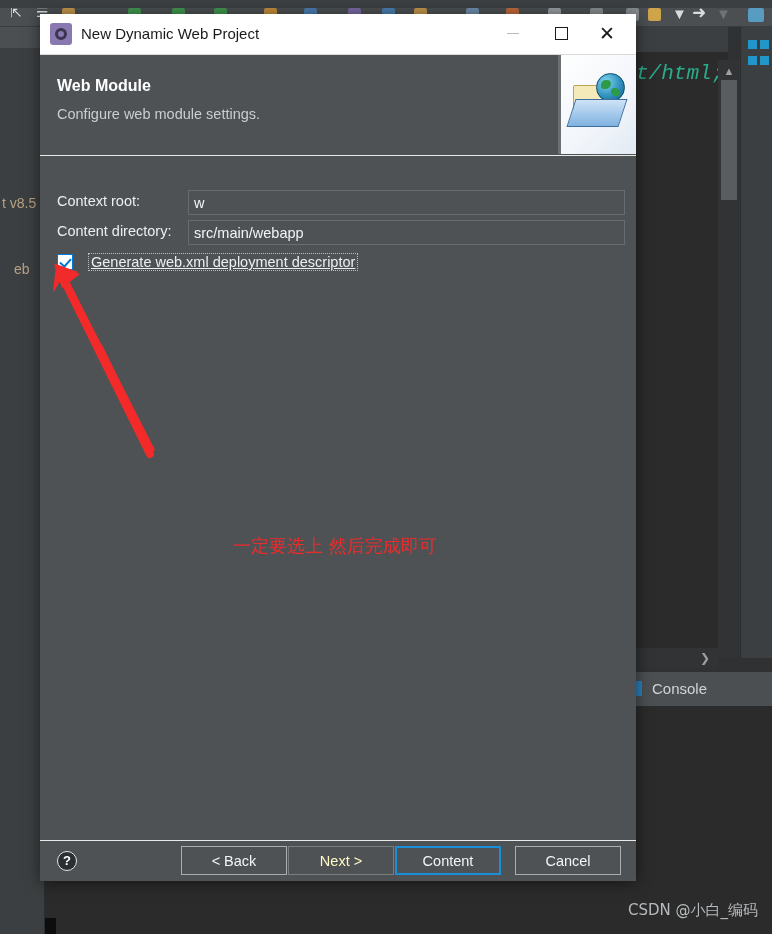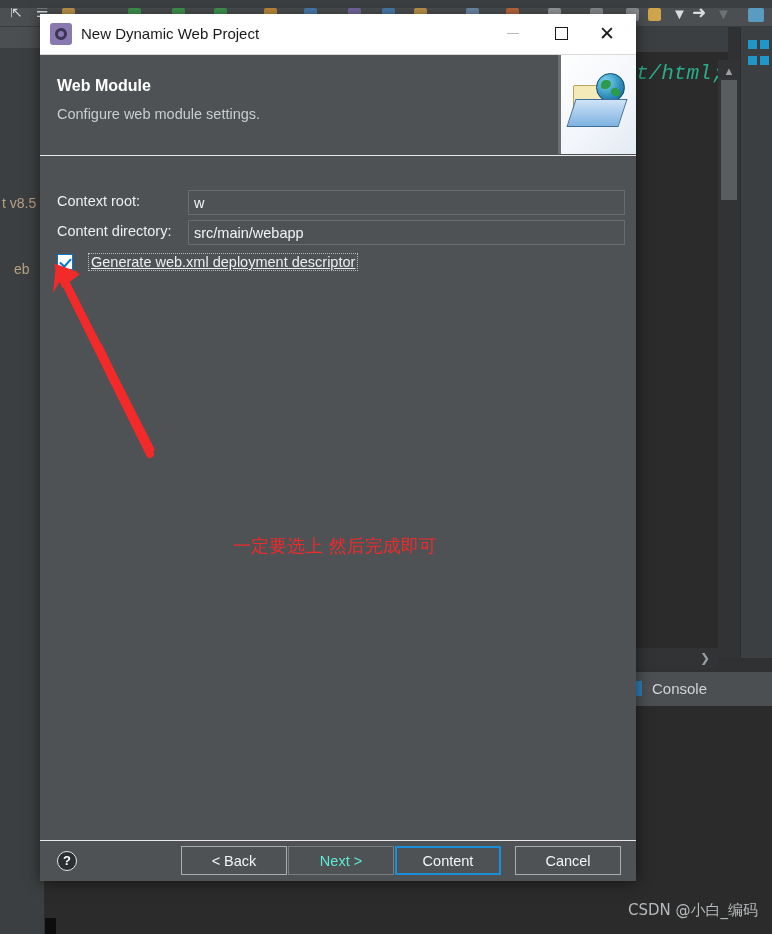--- a/index.html
+++ b/index.html
@@ -414,21 +414,21 @@
     width: 106px; height: 29px;
     background: #4e5254;
     border: 1px solid #a9aeb0;
     box-sizing: border-box;
     color: #f2f5f6;
     font-size: 14.5px;
     font-family: inherit;
     cursor: default;
   }
   .dlg-btn.disabled {
-    color: #5eead4;
+    color: #fef9c3;
     border-color: #787d7f;
   }
   .dlg-btn.default {
     border: 2px solid #1a8fd8;
   }
   .btn-back   { left: 141px; }
   .btn-next   { left: 248px; }
   .btn-finish { left: 355px; }
   .btn-cancel { left: 475px; }
 

